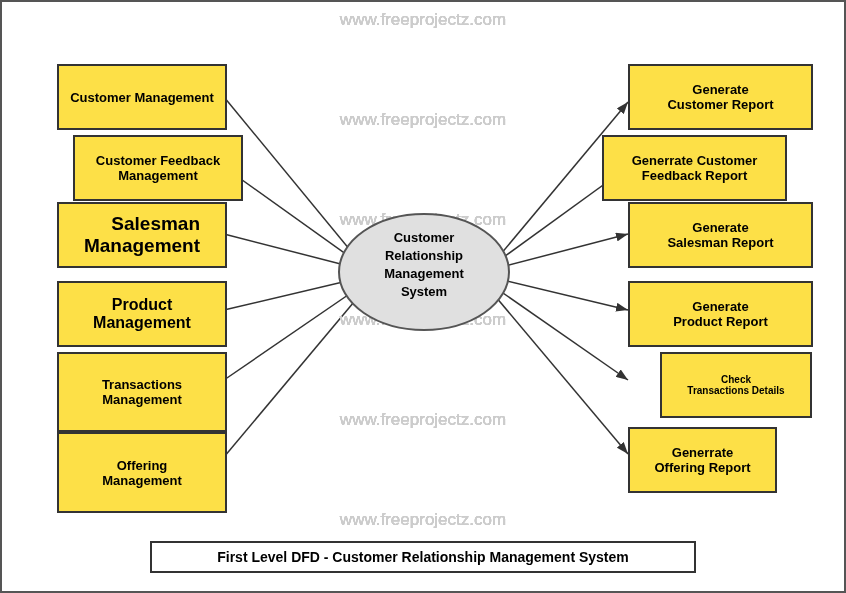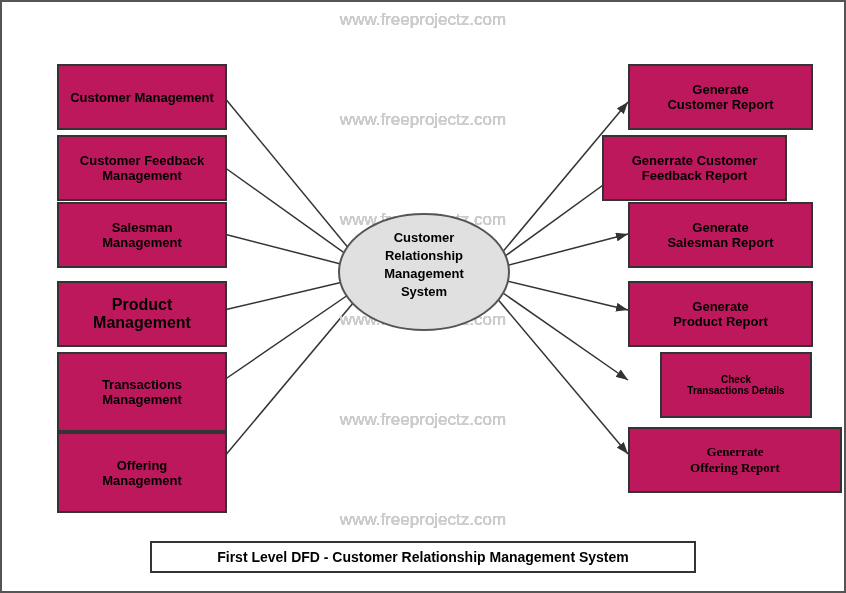--- a/index.html
+++ b/index.html
@@ -28,21 +28,21 @@
     }
     svg.diagram {
       position: absolute;
       top: 0; left: 0;
       width: 846px;
       height: 593px;
     }
     .box {
       position: absolute;
       border: 2px solid #333;
-      background: #be185d;
+      background: #fde047;
       text-align: center;
       font-size: 13px;
       font-weight: bold;
       display: flex;
       align-items: center;
       justify-content: center;
       z-index: 10;
     }
     .circle-container {
       position: absolute;
@@ -146,25 +146,25 @@
     <line x1="488" y1="282" x2="626" y2="378" stroke="#333" stroke-width="1.5" marker-end="url(#arrowhead)"></line>
 
     <line x1="488" y1="288" x2="626" y2="452" stroke="#333" stroke-width="1.5" marker-end="url(#arrowhead)"></line>
   </svg>
 
   <div class="box" style="left:55px; top:62px; width:170px; height:66px; font-size:13px;">
     <span>Customer
 Management</span>
   </div>
 
-  <div class="box" style="left:55px; top:133px; width:170px; height:66px; font-size:13px;">
+  <div class="box" style="left:71px; top:133px; width:170px; height:66px; font-size:13px;">
     <span>Customer Feedback<br>Management</span>
   </div>
 
-  <div class="box" style="left:55px; top:200px; width:170px; height:66px; font-size:13px;">
+  <div class="box" style="left:55px; top:200px; width:170px; height:66px; font-size:19px;text-align:right;">
     <span>Salesman<br>Management</span>
   </div>
 
   <div class="box" style="left:55px; top:279px; width:170px; height:66px; font-size:16px;">
     <span>Product<br>Management</span>
   </div>
 
   <div class="box" style="left:55px; top:350px; width:170px; height:80px; font-size:13px;">
     <span>Transactions<br>Management</span>
   </div>
@@ -196,21 +196,21 @@
   </div>
 
   <div class="box" style="left:626px; top:279px; width:185px; height:66px; font-size:13px;">
     <span>Generate<br>Product Report</span>
   </div>
 
   <div class="box" style="left:626px; top:350px; width:152px; height:66px; font-size:10px;margin-left:32px;">
     <span>Check<br>Transactions Details</span>
   </div>
 
-  <div class="box" style="left:626px; top:425px; width:214px; height:66px; font-size:13px;font-family:Liberation Serif, serif;">
+  <div class="box" style="left:626px; top:425px; width:149px; height:66px; font-size:13px;">
     <span>Generrate<br>Offering Report</span>
   </div>
 
   <div class="caption-box" style="left:148px; bottom:18px; right:148px; font-size:14px;">
     <span>First Level DFD - Customer Relationship Management System</span>
   </div>
 
 </div>
 
 </body></html>

